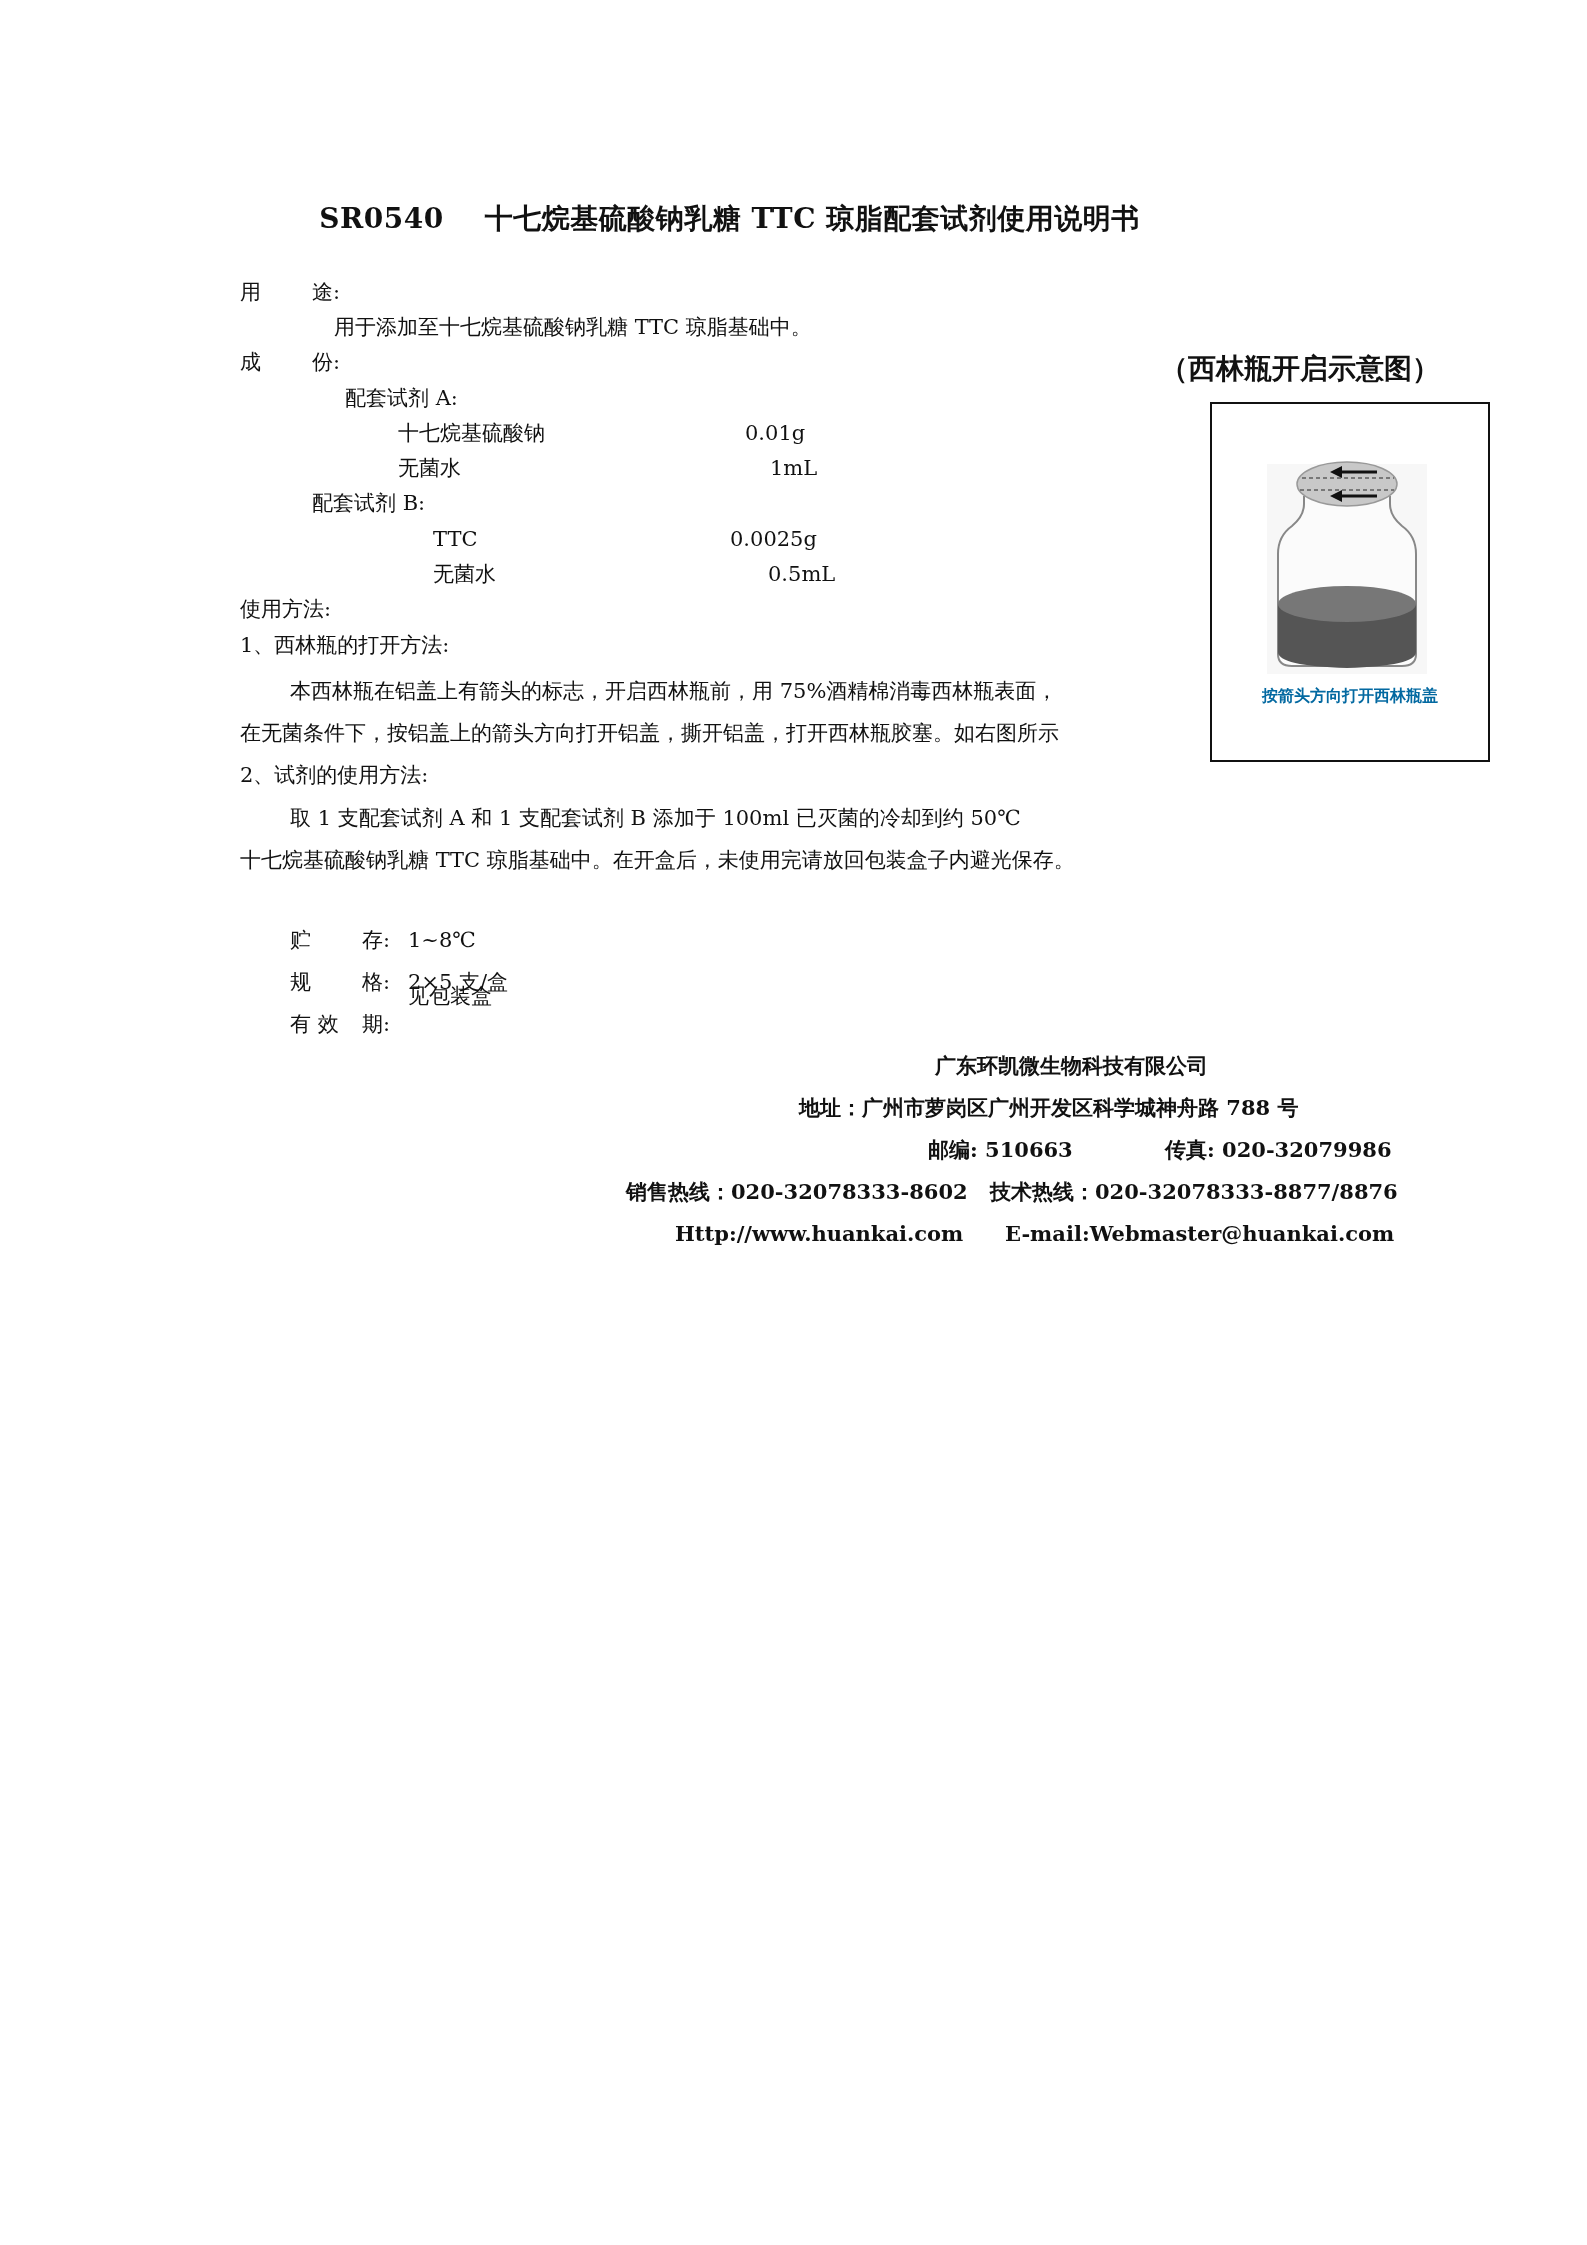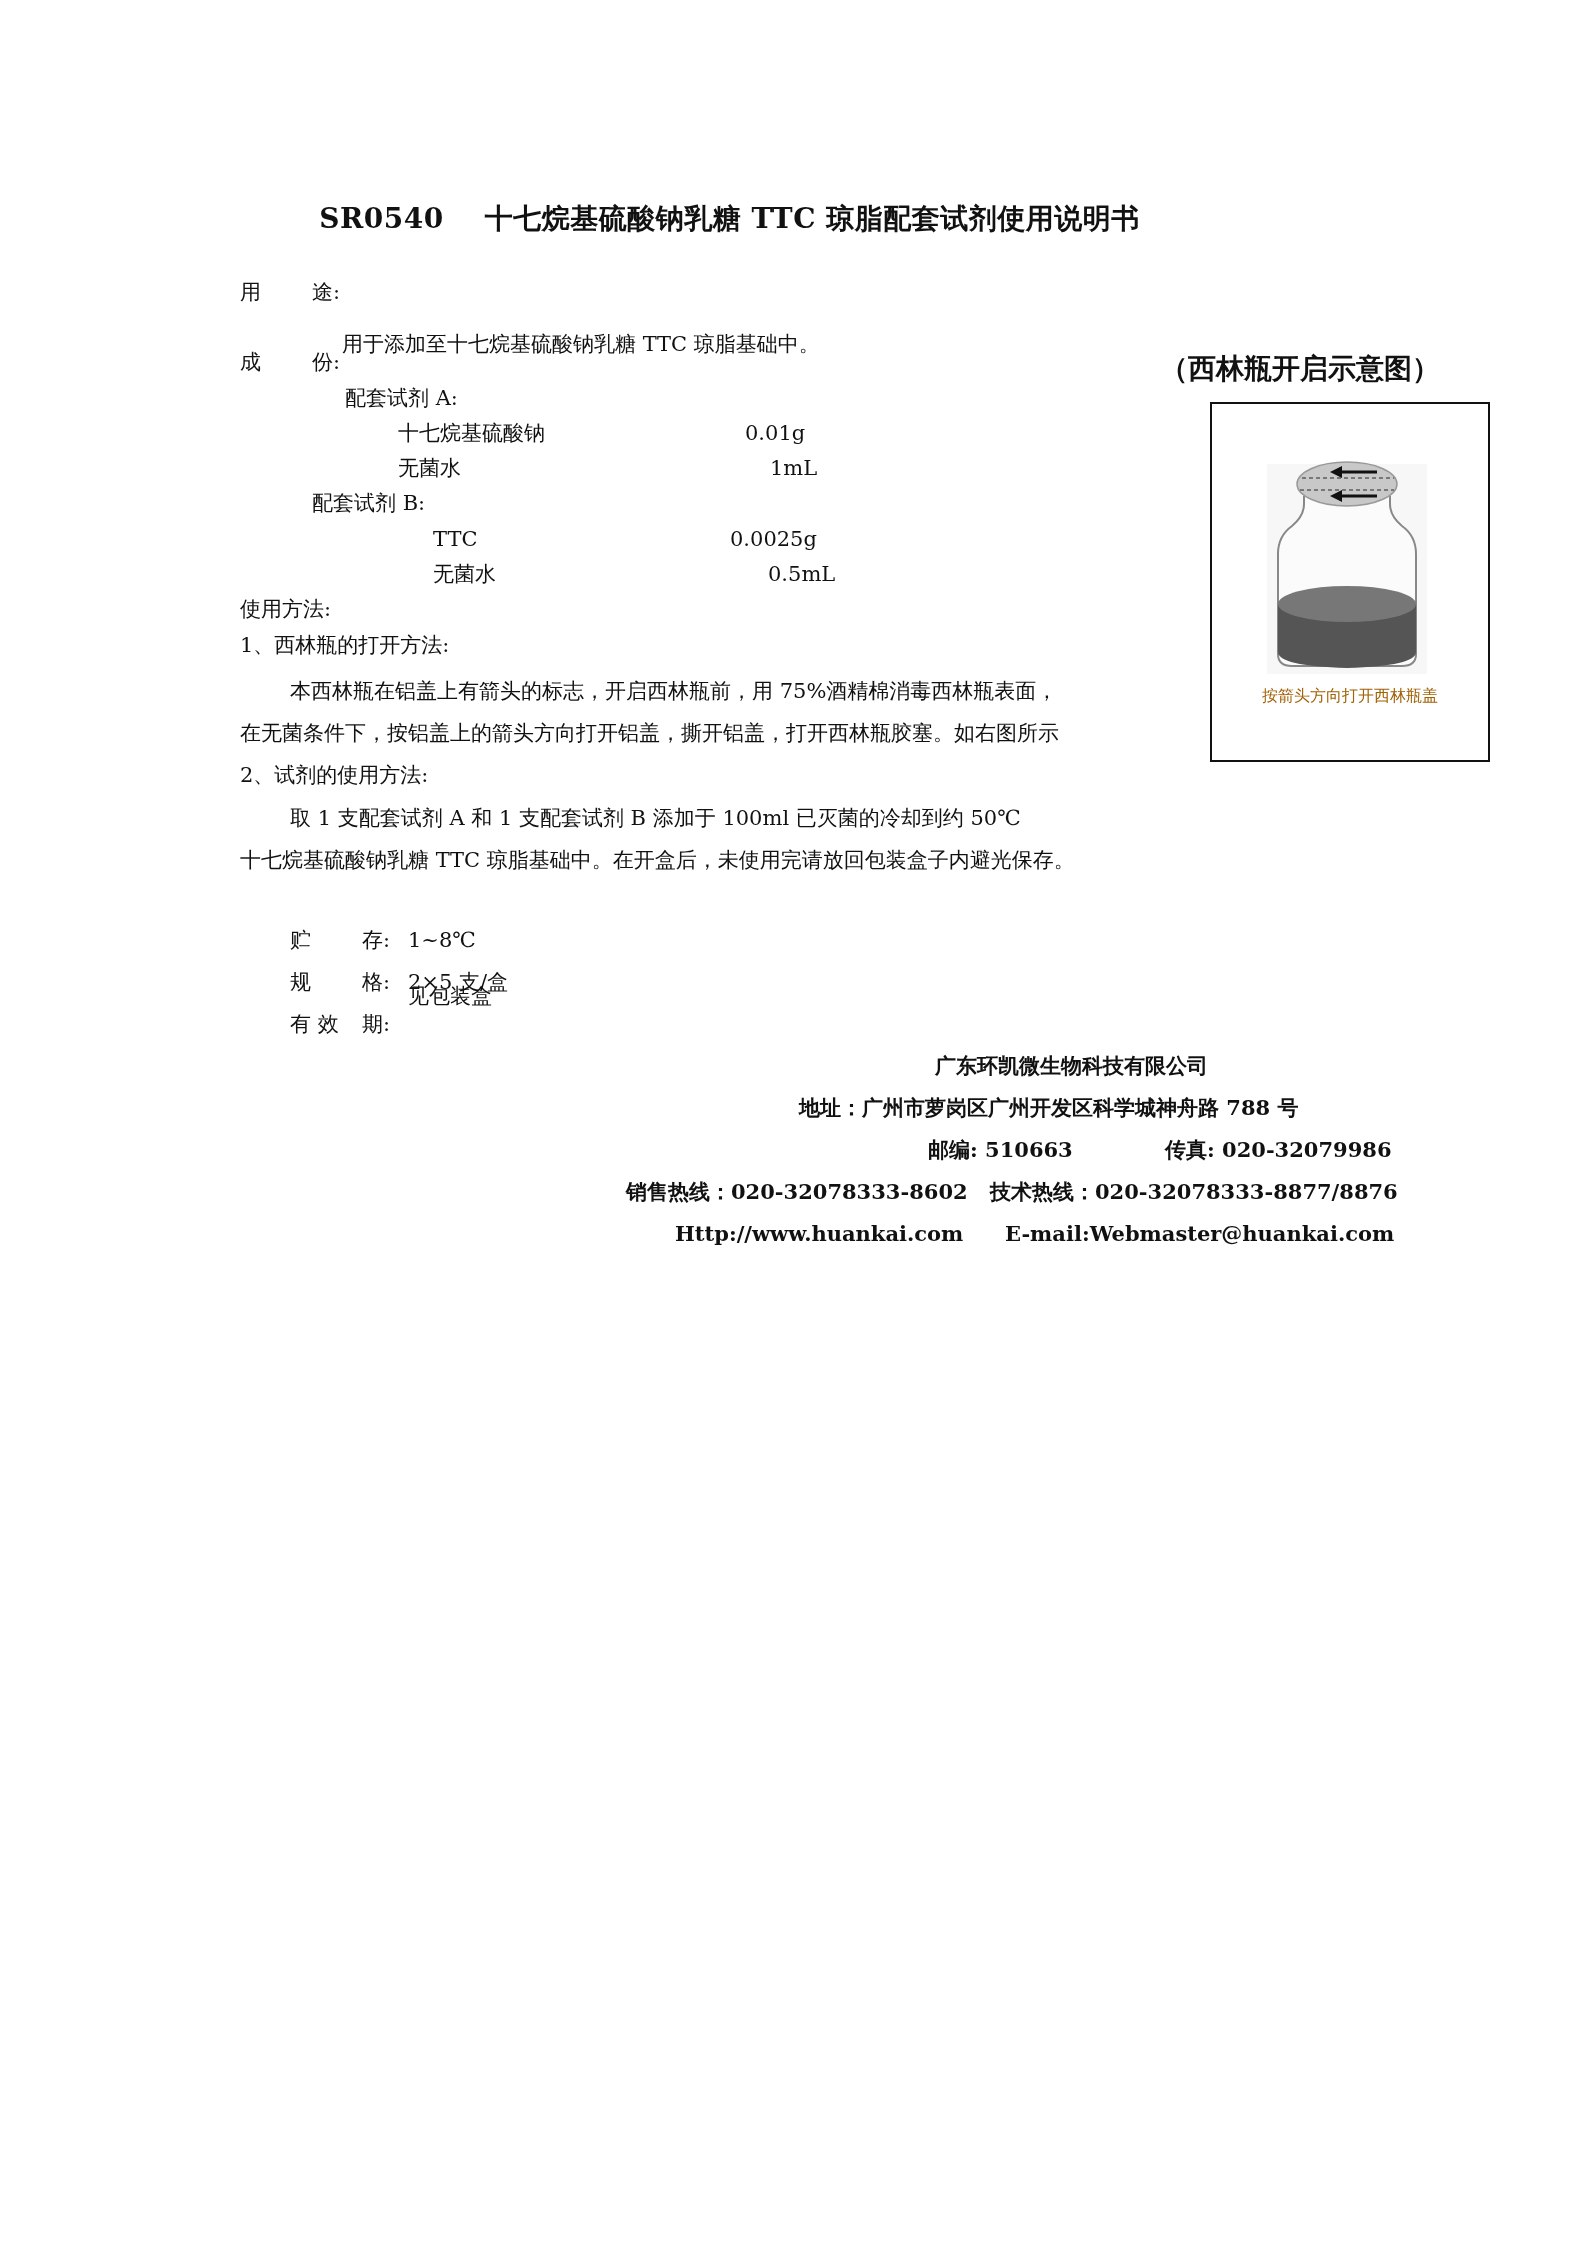--- a/index.html
+++ b/index.html
@@ -3,34 +3,34 @@
 <meta charset="utf-8">
 <style>
   html, body { margin: 0; padding: 0; background: #ffffff; }
   body { width: 1587px; height: 2245px; position: relative; overflow: hidden;
          font-family: "DejaVu Serif", "Liberation Serif", serif; color: #111; }
   .abs { position: absolute; white-space: nowrap; }
   .title { left: 0; width: 1459px; top: 200px; text-align: center; font-size: 28px; font-weight: bold; letter-spacing: 0.5px; }
   .t { font-size: 21px; line-height: 1; }
   .bold { font-weight: bold; text-align: center; }
   .fig-box { left: 1210px; top: 402px; width: 280px; height: 360px; border: 2px solid #111; box-sizing: border-box; }
-  .fig-caption { font-size: 16px; font-weight: normal; color: #a16207; left: 0; width: 276px; text-align: center; top: 282px; }
+  .fig-caption { font-size: 16px; font-weight: bold; color: #0369a1; left: 0; width: 276px; text-align: center; top: 282px; }
   .fig-title { left: 1160px; top: 350px; font-size: 28px; font-weight: bold; }
 </style>
 </head>
 <body>
 
 <div class="abs title">
   <span>SR0540</span>&nbsp;&nbsp;&nbsp;
   <span>十七烷基硫酸钠乳糖 TTC 琼脂配套试剂使用说明书</span>
 </div>
 
 <div class="abs t" style="left:240px; top:282px;">用</div>
 <div class="abs t" style="left:312px; top:282px;">途:</div>
-<div class="abs t" style="left:334px; top:334px;margin-left:8px;">用于添加至十七烷基硫酸钠乳糖 TTC 琼脂基础中。</div>
+<div class="abs t" style="left:334px; top:317px;">用于添加至十七烷基硫酸钠乳糖 TTC 琼脂基础中。</div>
 
 <div class="abs t" style="left:240px; top:352px;">成</div>
 <div class="abs t" style="left:312px; top:352px;">份:</div>
 
 <div class="abs t" style="left:312px; top:388px;margin-left:33px;">配套试剂 A:</div>
 <div class="abs t" style="left:398px; top:423px;">十七烷基硫酸钠</div>
 <div class="abs t" style="left:745px; top:423px;">0.01g</div>
 <div class="abs t" style="left:398px; top:458px;">无菌水</div>
 <div class="abs t" style="left:770px; top:458px;">1mL</div>
 

